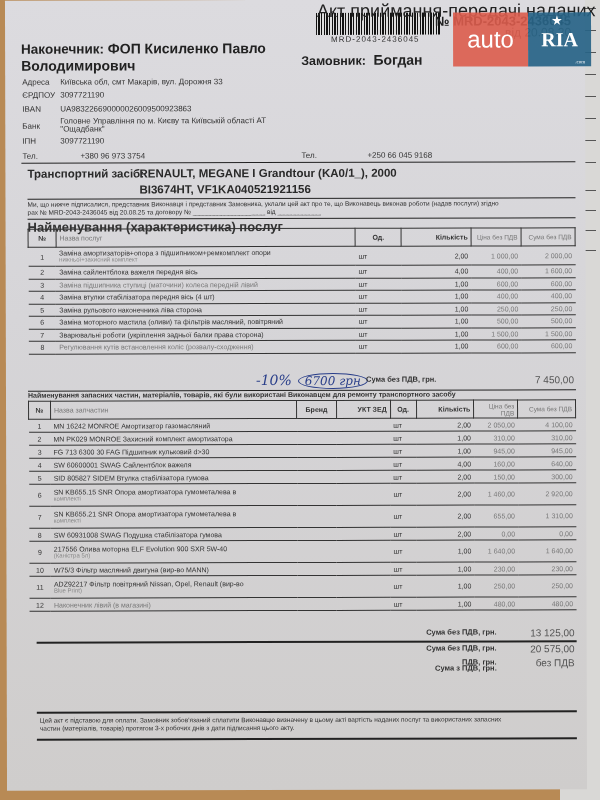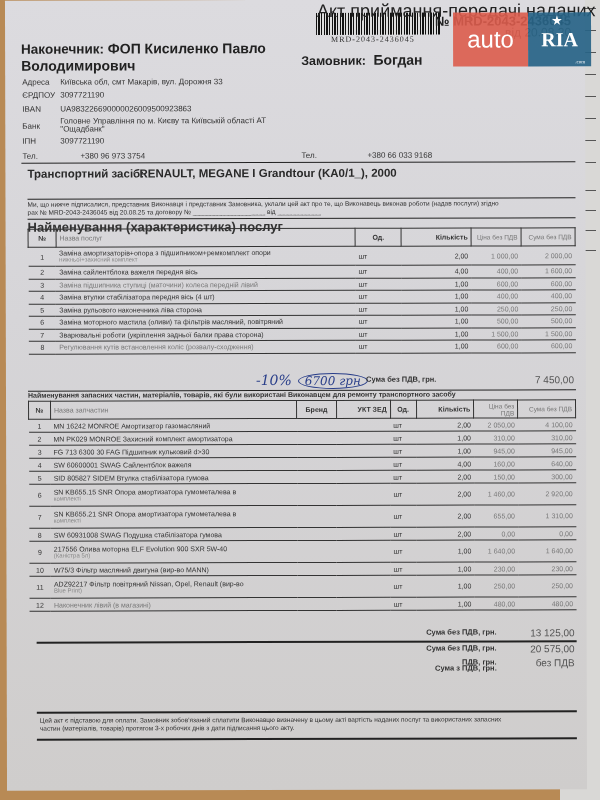--- a/index.html
+++ b/index.html
@@ -31,21 +31,21 @@
     white-space: nowrap;
   }
   .doc-date {
     position: absolute; left: 500px; top: 26px; font-size: 12px; color: #444; white-space: nowrap;
   }
   .barcode {
     position: absolute; left: 311px; top: 13px; width: 124px; height: 22px;
     background: repeating-linear-gradient(90deg, #111 0 1px, #ddd 1px 2px, #111 2px 4px, #ddd 4px 5px, #111 5px 6px, #ddd 6px 8px);
   }
   .barcode-text {
-    position: absolute; left: 326px; top: 35px; font-family: Liberation Serif, serif; font-size: 8px; color: #333;
+    position: absolute; left: 326px; top: 35px; font-family: Liberation Sans, sans-serif; font-size: 8px; color: #333;
     letter-spacing: 1px;
   }
   .logo {
     position: absolute; left: 448px; top: 13px; width: 138px; height: 54px; display: flex; z-index: 5;
   }
   .logo .auto {
     width: 75px; height: 100%; background: rgba(219,92,76,0.9); color: #fff; font-size: 24px;
     display: flex; align-items: center; justify-content: center; font-family: "Liberation Sans", sans-serif;
   }
   .logo .ria {
@@ -150,27 +150,28 @@
   <div class="info-row" style="top:117px">
     <span class="k" style="vertical-align:top;margin-top:4px">Банк</span><span class="v" style="line-height:8px"><span>Головне Управління по м. Києву та Київській області АТ</span><br><span>"Ощадбанк"</span></span>
   </div>
   <div class="info-row" style="top:136px">
     <span class="k">ІПН</span><span class="v">3097721190</span>
   </div>
   <div class="info-row" style="top:151px">
     <span class="k">Тел.</span><span class="v" style="margin-left:20px">+380 96 973 3754</span>
   </div>
   <div class="info-row" style="top:151px;left:296px">
-    <span class="k">Тел.</span><span class="v" style="margin-left:28px">+380 66 033 9168</span>
+    <span class="k">Тел.</span><span class="v" style="margin-left:28px">+250 66 045 9168</span>
   </div>
 
   <div class="hr" style="left:16px;top:162px;width:554px"></div>
 
   <div class="vehicle-label">Транспортний засіб:</div>
   <div class="vehicle-line1">RENAULT, MEGANE I Grandtour (KA0/1_), 2000</div>
+  <div class="vehicle-line2">BI3674HT, VF1KA040521921156</div>
 
   <div class="hr" style="left:22px;top:198px;width:548px"></div>
   <div class="agreement" style="top:200px">
     <div>Ми, що нижче підписалися, представник Виконавця і представник Замовника, уклали цей акт про те, що Виконавець виконав роботи (надав послуги) згідно</div>
     <div>рах № MRD-2043-2436045 від 20.08.25 та договору № ____________________ від ____________</div>
   </div>
   <div class="hr" style="left:22px;top:218px;width:548px"></div>
 
   <div class="section-title" style="top:219px">Найменування (характеристика) послуг</div>
 

